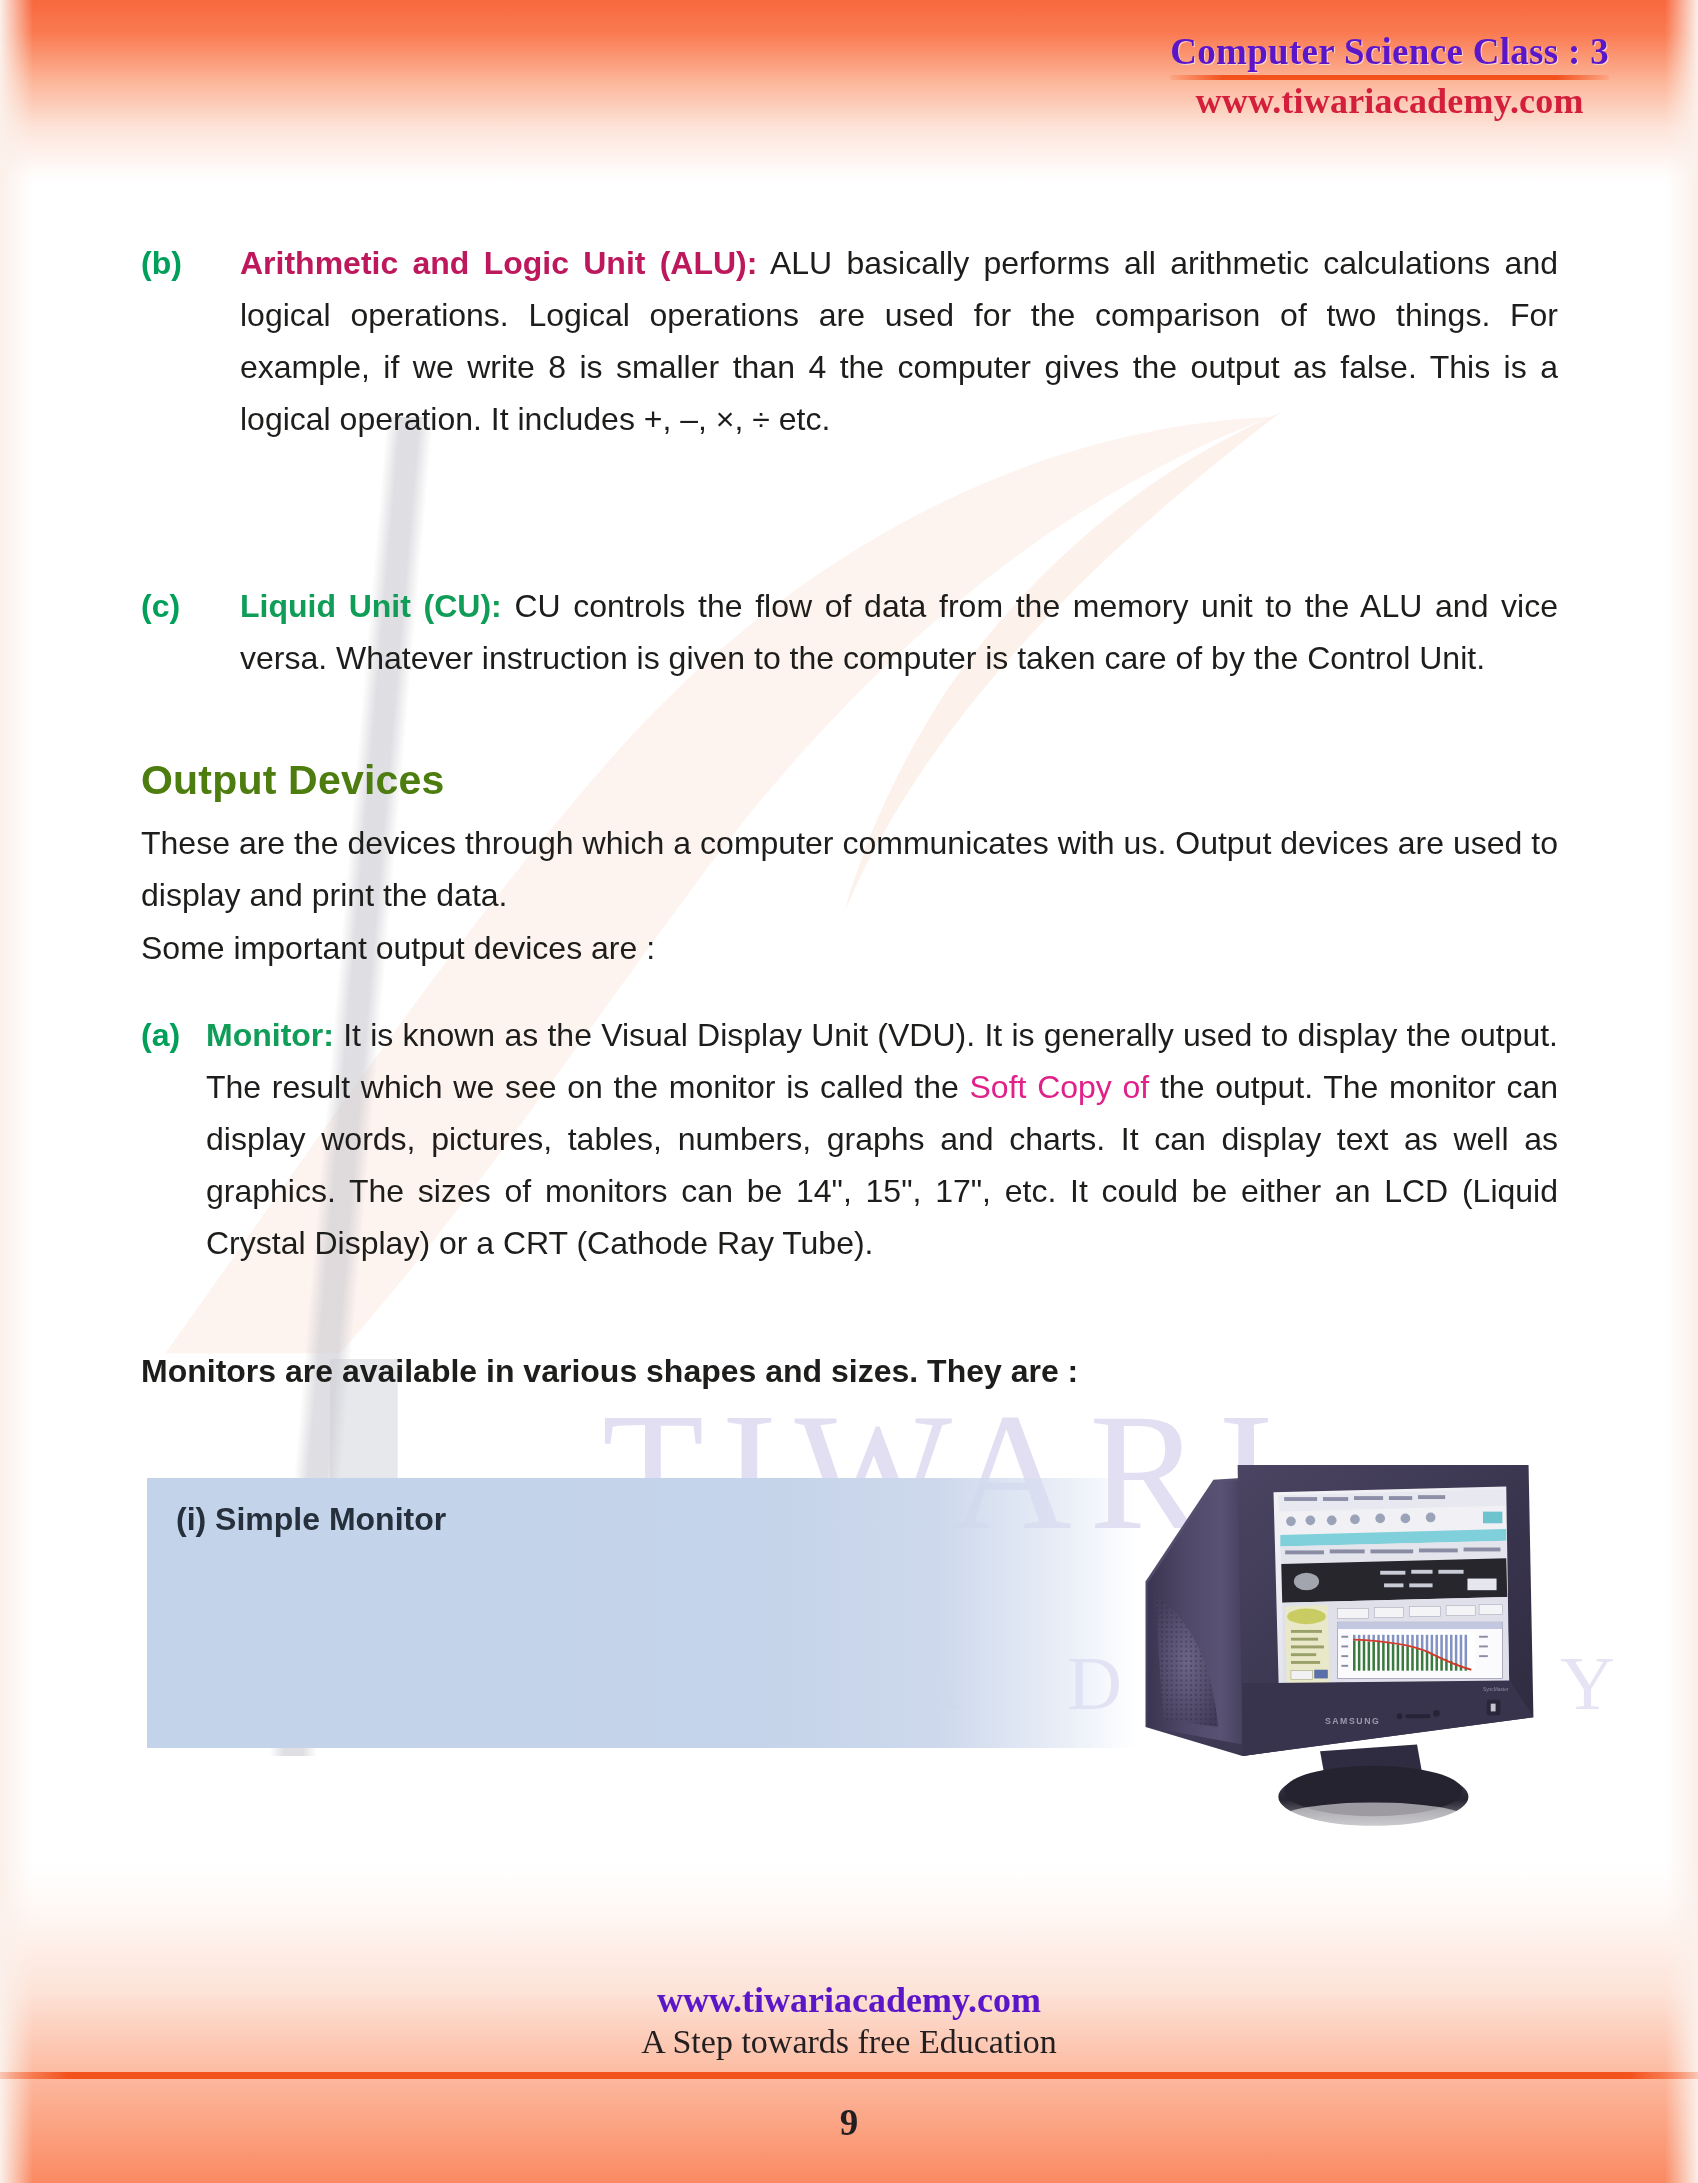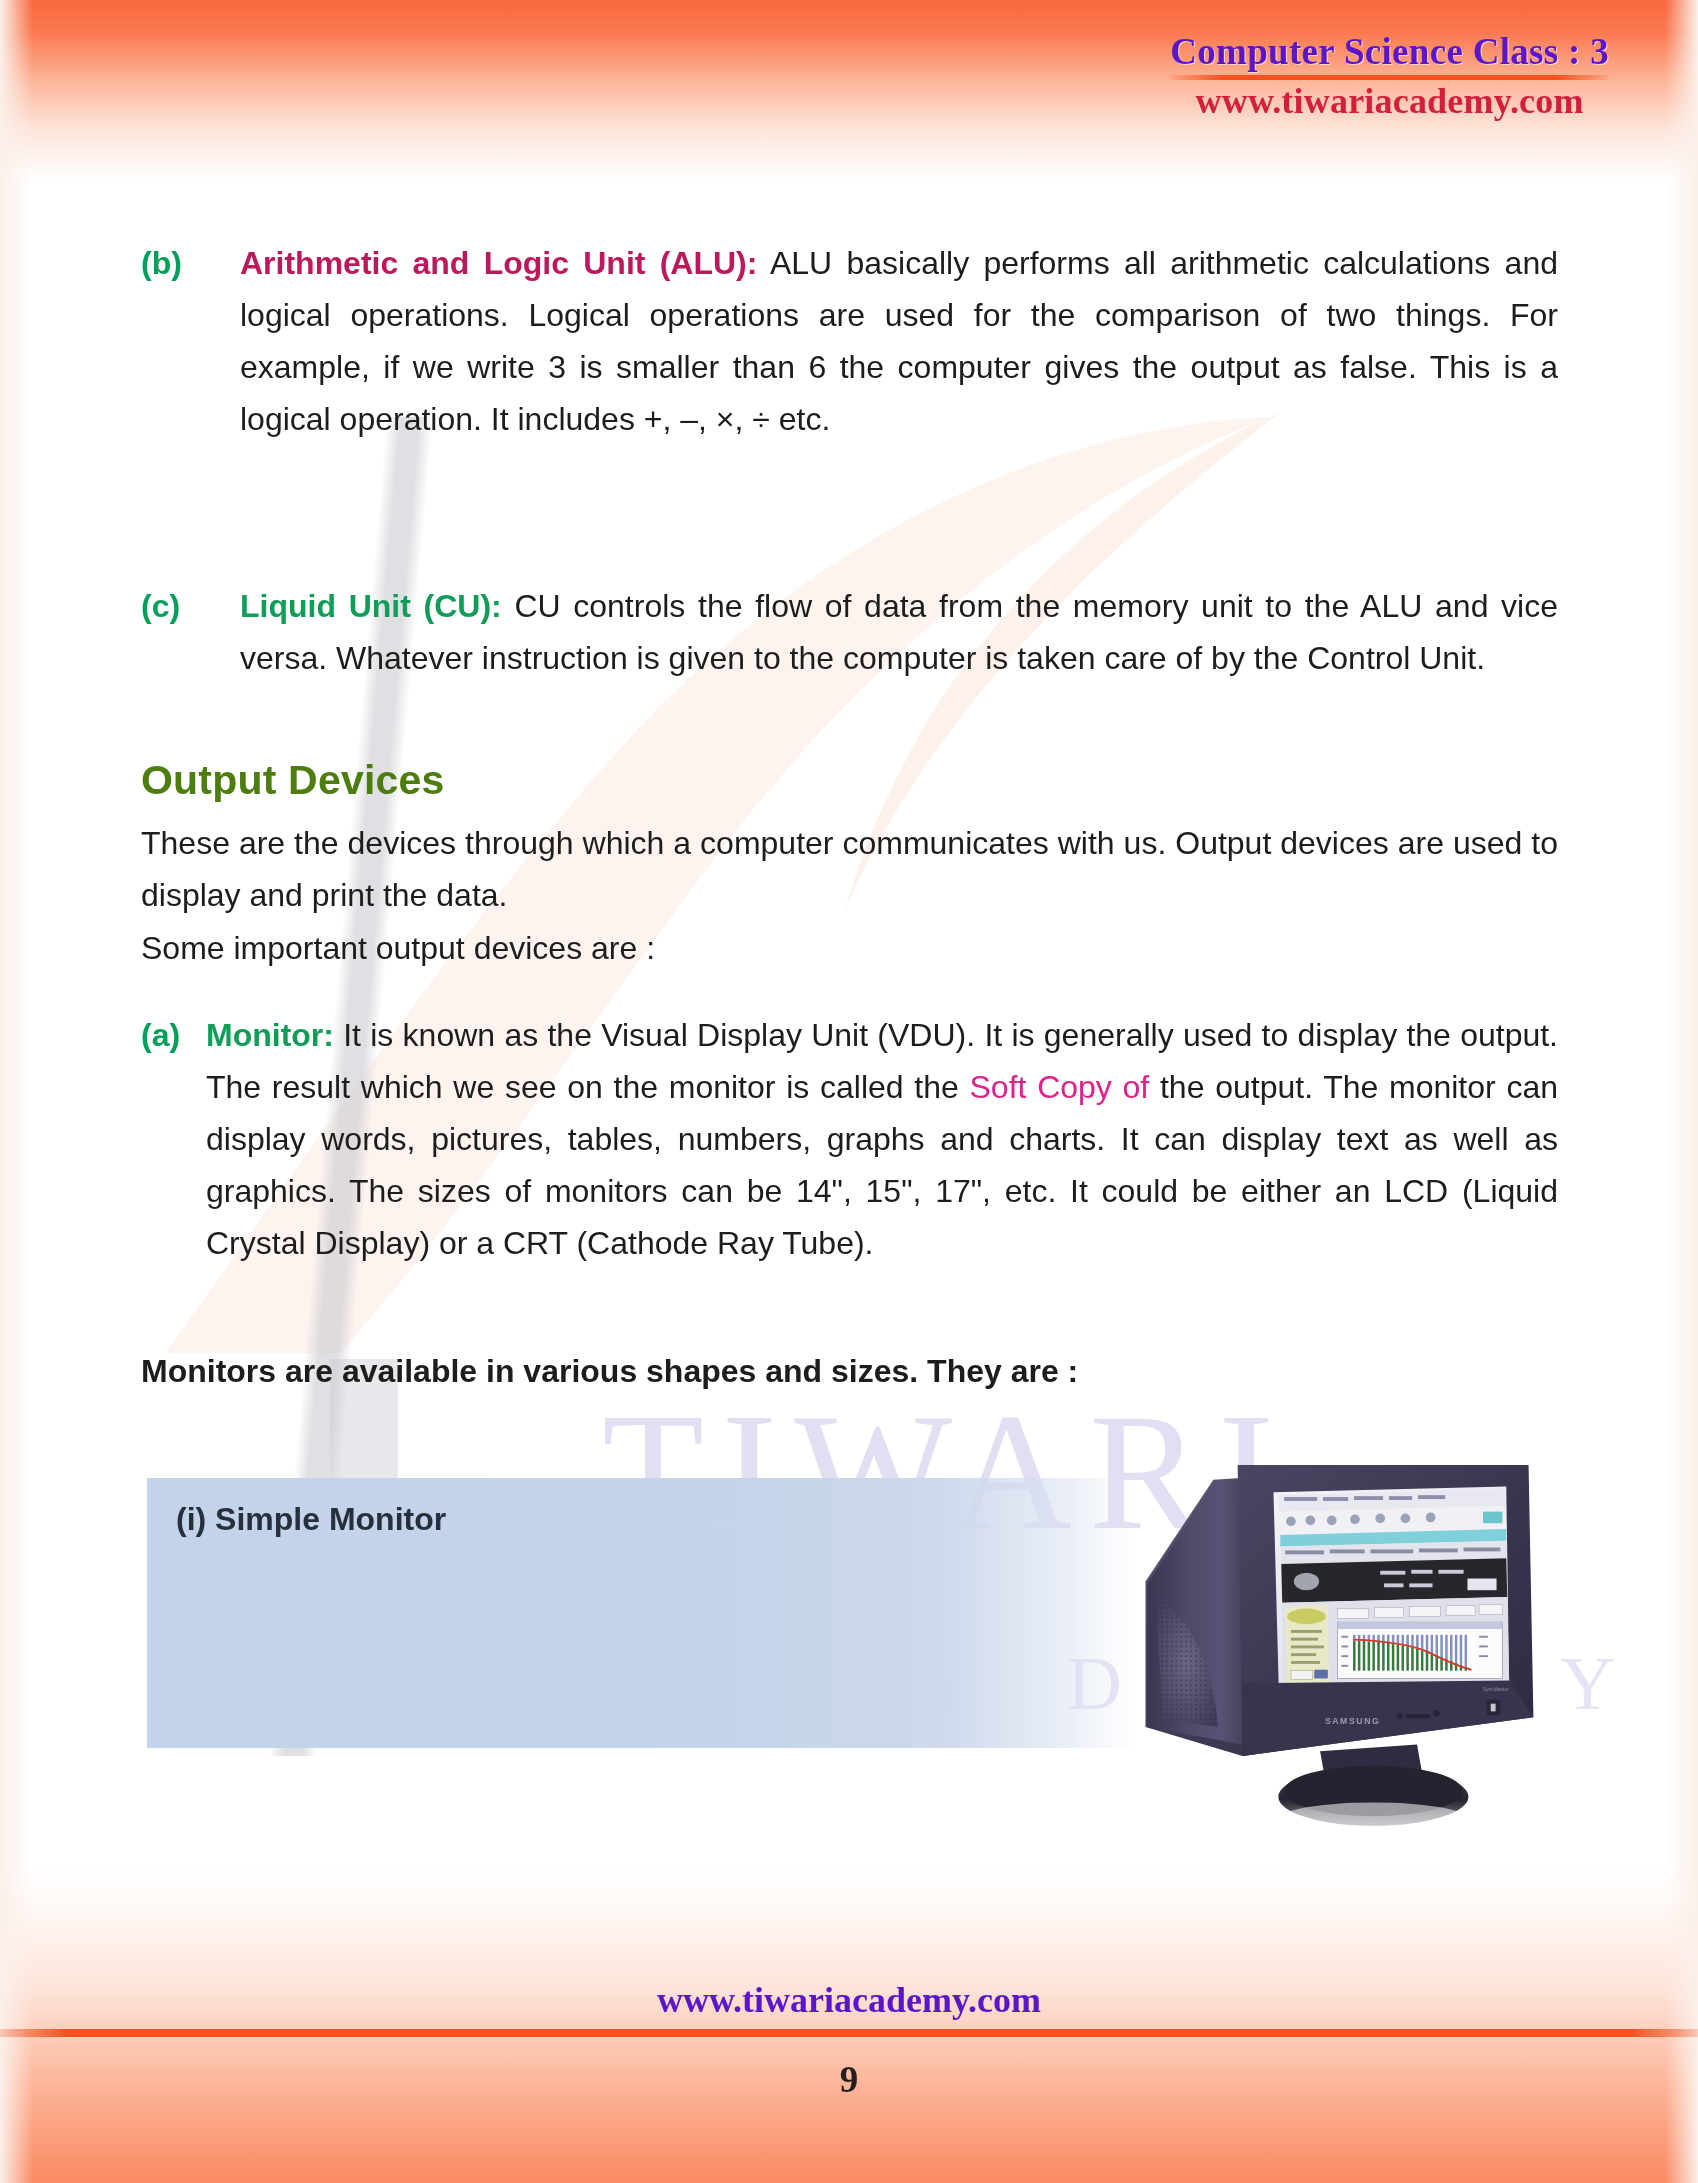--- a/index.html
+++ b/index.html
@@ -171,21 +171,21 @@
   <div class="header">
     <div class="hdr-title">Computer Science Class : 3</div>
     <div class="hdr-rule"></div>
     <div class="hdr-site">www.tiwariacademy.com</div>
   </div>
 
   <div class="content">
 
     <div class="marker" style="left:141px;top:237px;">(b)</div>
     <div class="para" style="left:240px;top:237px;width:1318px;">
-      <span class="lbl-green">Arithmetic and Logic Unit (ALU):</span><span> ALU basically performs all arithmetic calculations and logical operations. Logical operations are used for the comparison of two things. For example, if we write 3 is smaller than 6 the computer gives the output as false. This is a logical operation. It includes +, –, ×, ÷ etc.</span>
+      <span class="lbl-green">Arithmetic and Logic Unit (ALU):</span><span> ALU basically performs all arithmetic calculations and logical operations. Logical operations are used for the comparison of two things. For example, if we write 8 is smaller than 4 the computer gives the output as false. This is a logical operation. It includes +, –, ×, ÷ etc.</span>
     </div>
 
     <div class="marker" style="left:141px;top:580px;">(c)</div>
     <div class="para" style="left:240px;top:580px;width:1318px;">
       <span class="lbl-greendark">Liquid Unit (CU):</span><span> CU controls the flow of data from the memory unit to the ALU and vice versa. Whatever instruction is given to the computer is taken care of by the Control Unit.</span>
     </div>
 
     <div class="h-red">Output Devices</div>
 
     <div class="plain" style="left:141px;top:817px;width:1417px;">These are the devices through which a computer communicates with us. Output devices are used to display and print the data.</div>
@@ -411,18 +411,19 @@
     <text x="368" y="263" font-family="Liberation Sans, sans-serif" font-size="5" fill="#8d89a2">SyncMaster</text>
 
     <path d="M200 325 L300 318 L306 352 L206 358 Z" fill="#2f2b41"></path>
     <ellipse cx="255" cy="372" rx="98" ry="30" fill="url(#baseG)"></ellipse>
     <ellipse cx="255" cy="366" rx="92" ry="26" fill="#262330"></ellipse>
     <ellipse cx="255" cy="394" rx="96" ry="16" fill="#ffffff" opacity=".55"></ellipse>
   </svg>
 
   <div class="footer">
     <div class="ft-site">www.tiwariacademy.com</div>
+    <div class="ft-tag">A Step towards free Education</div>
     <div class="ft-rule"></div>
     <div class="ft-page">9</div>
   </div>
 
 </div>
 
 
 </body></html>

